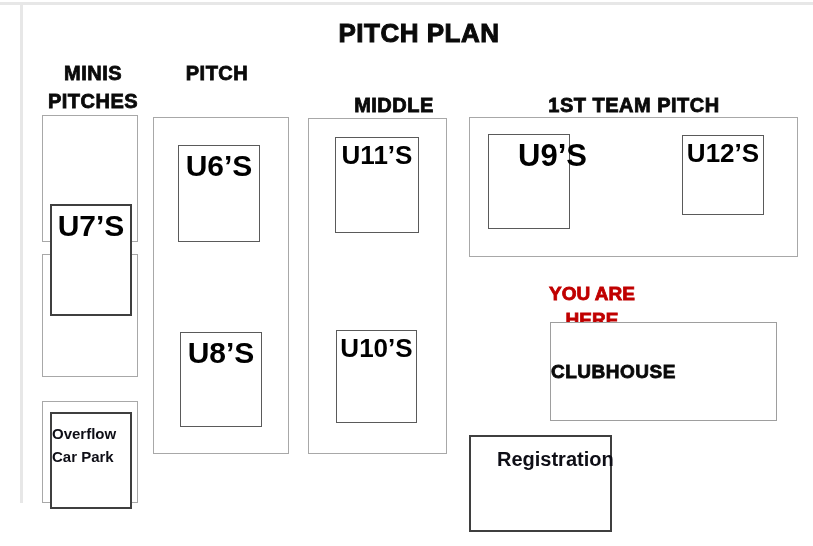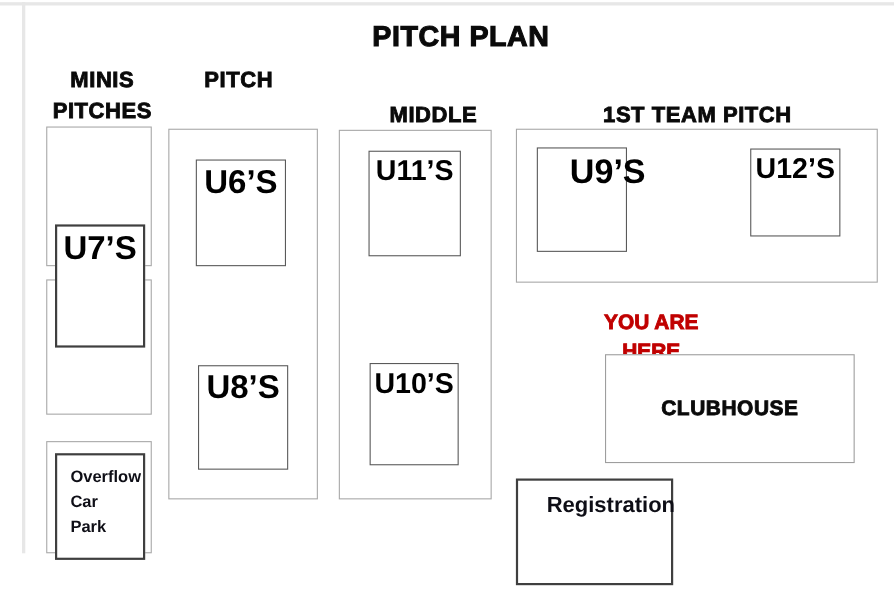--- a/index.html
+++ b/index.html
@@ -27,28 +27,28 @@
   .dark-box{border:2px solid #3f3f3f;}
   .fs30{font-size:30px;}
   .fs31{font-size:31px;}
   .fs26{font-size:26px;}
   .you-are-here{
     color:#c00000;font-size:19px;line-height:26px;font-weight:700;
     -webkit-text-stroke:0.8px currentColor;text-align:center;white-space:nowrap;
   }
   .clubhouse-box{
     border:1.5px solid #9e9e9e;background:#ffffff;display:flex;
-    align-items:center;justify-content:center;z-index:2;
+    align-items:center;z-index:2;
   }
   .clubhouse-label{font-size:19px;line-height:22px;}
   .note-box{
     background:#ffffff;z-index:2;color:#0e0e16;font-weight:700;text-align:left;
   }
   .registration-box{padding:7px 26px;font-size:20px;line-height:31px;}
-  .overflow-box{padding:8px 12px;font-size:15px;line-height:23px;}
+  .overflow-box{padding:8px 0;font-size:15px;line-height:23px;}
 </style>
 </head>
 <body>
 
 <div id="stage">
 
   <div class="abs page-edge" style="left:0;top:2px;width:813px;height:3px;"></div>
   <div class="abs page-edge" style="left:20px;top:2px;width:3px;height:501px;"></div>
 
   <div class="abs heavy title" style="left:319px;top:18px;width:200px;">PITCH PLAN</div>

